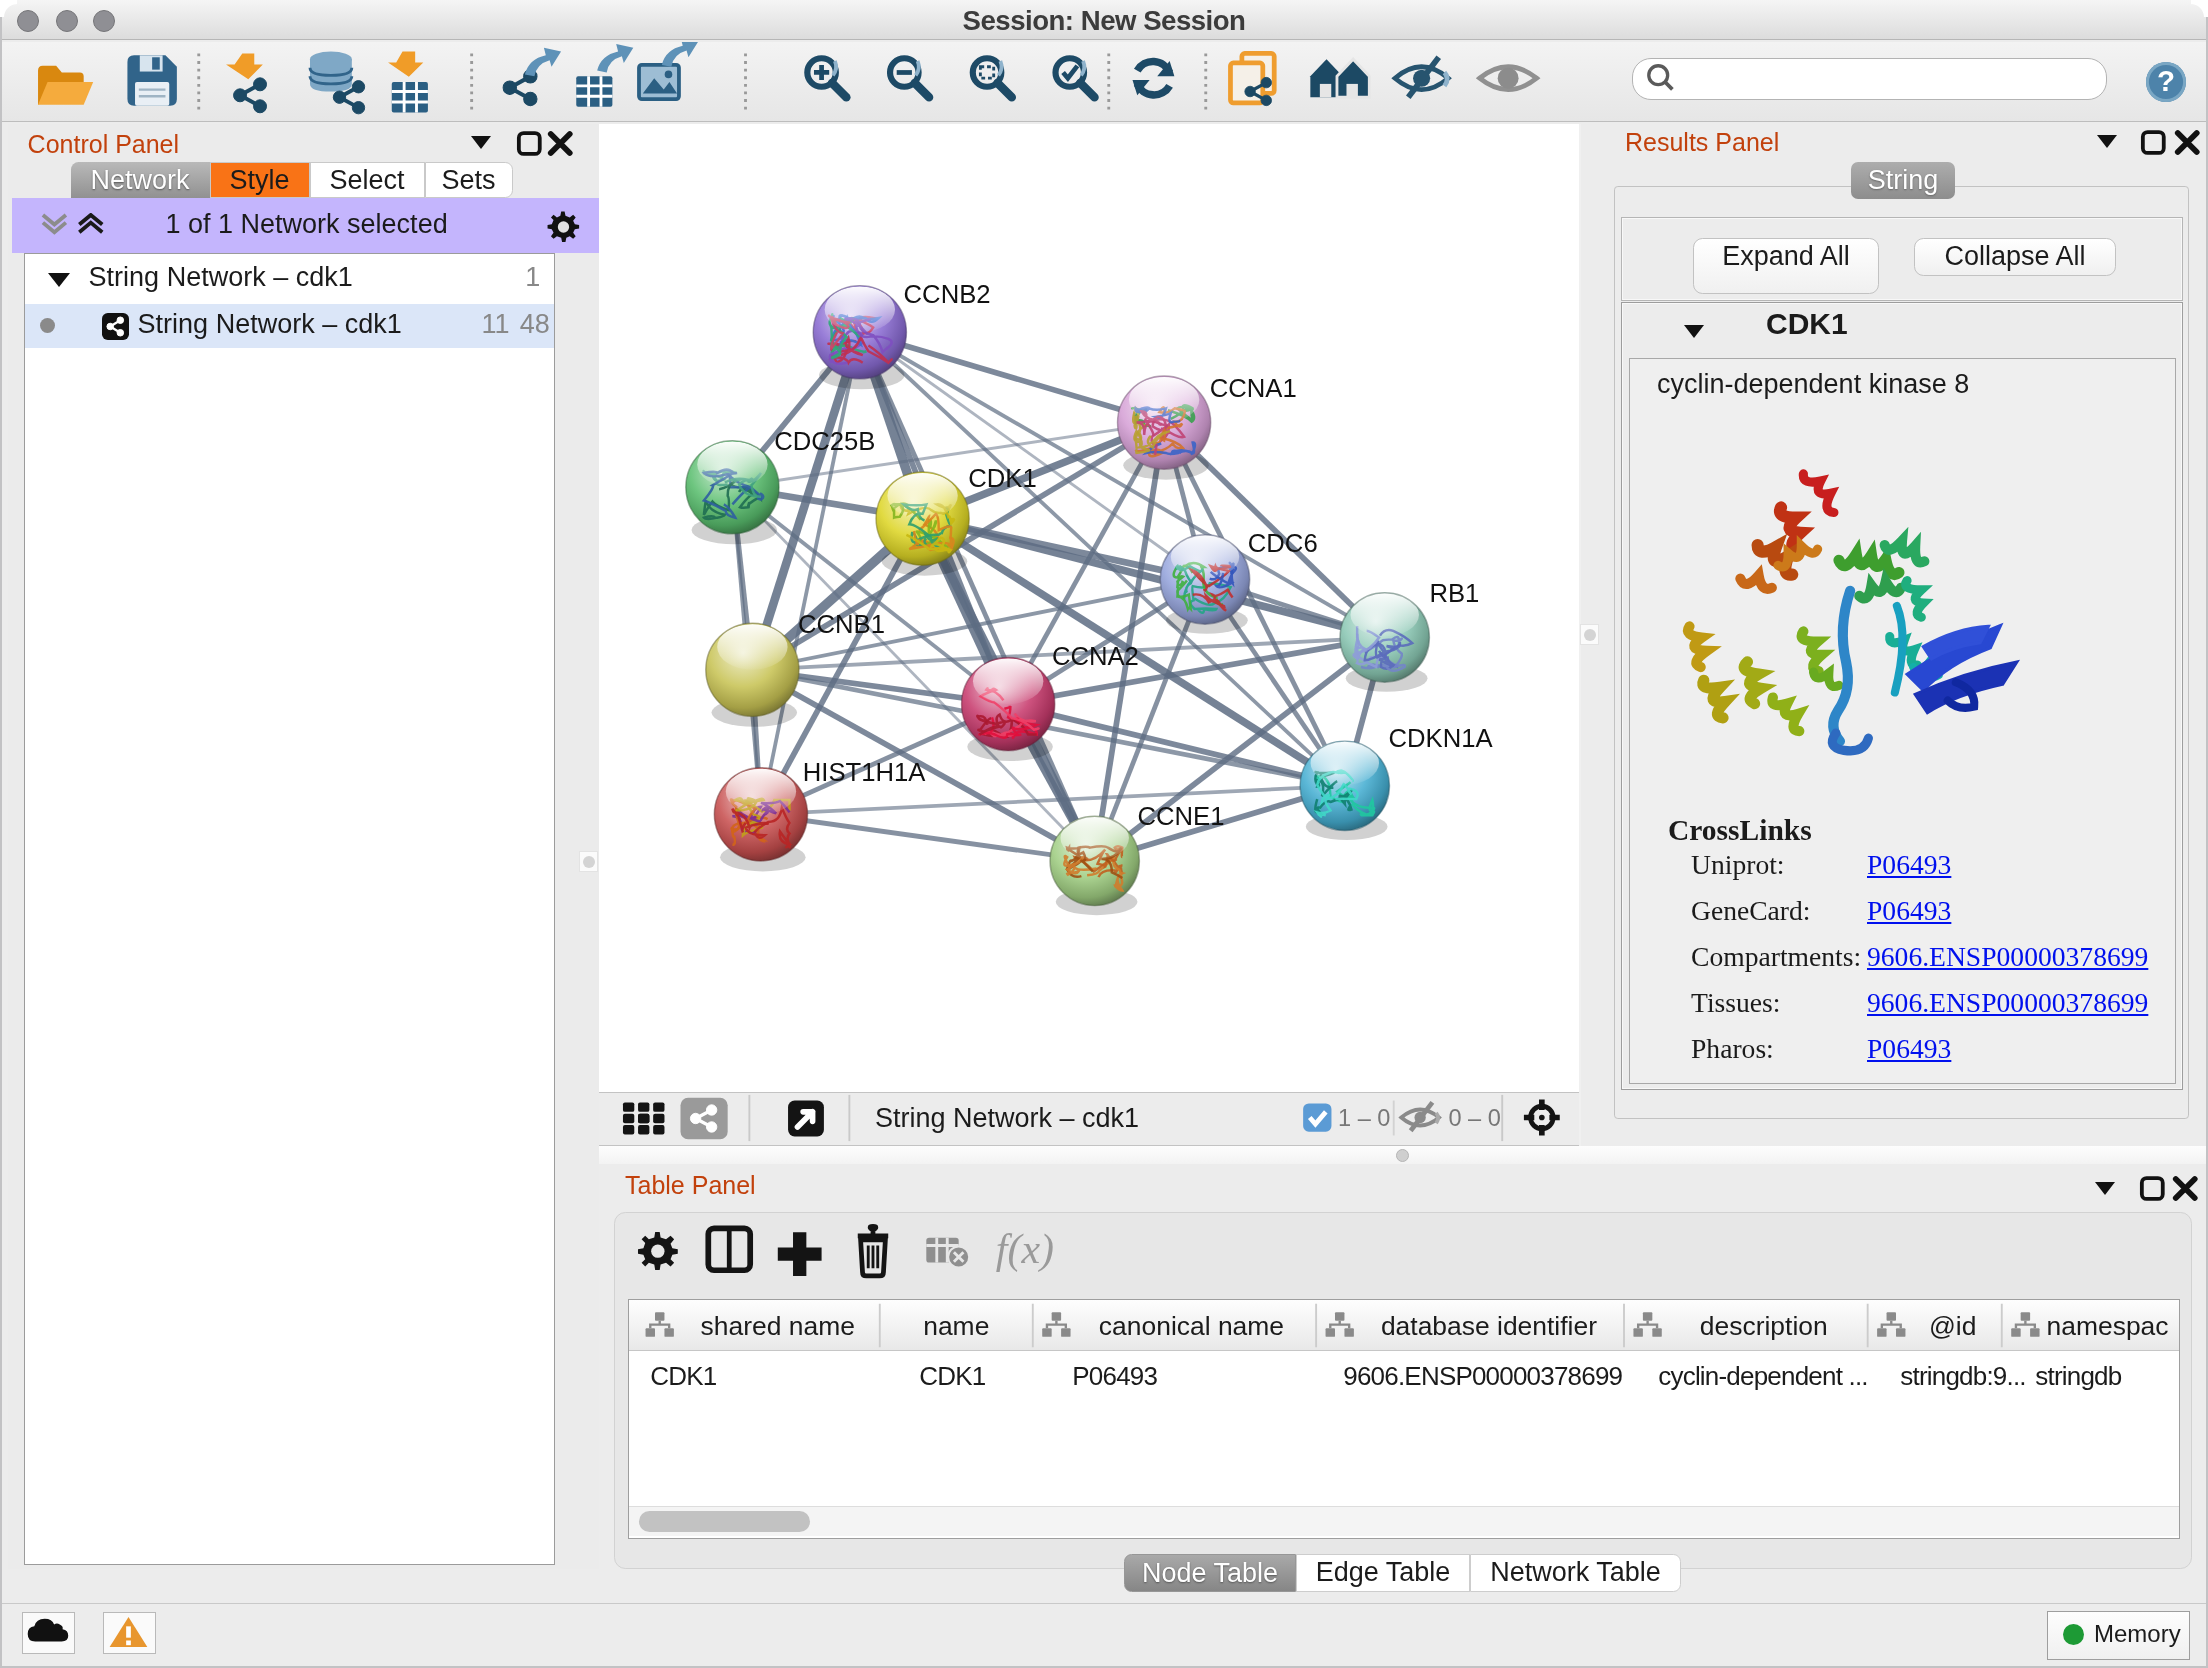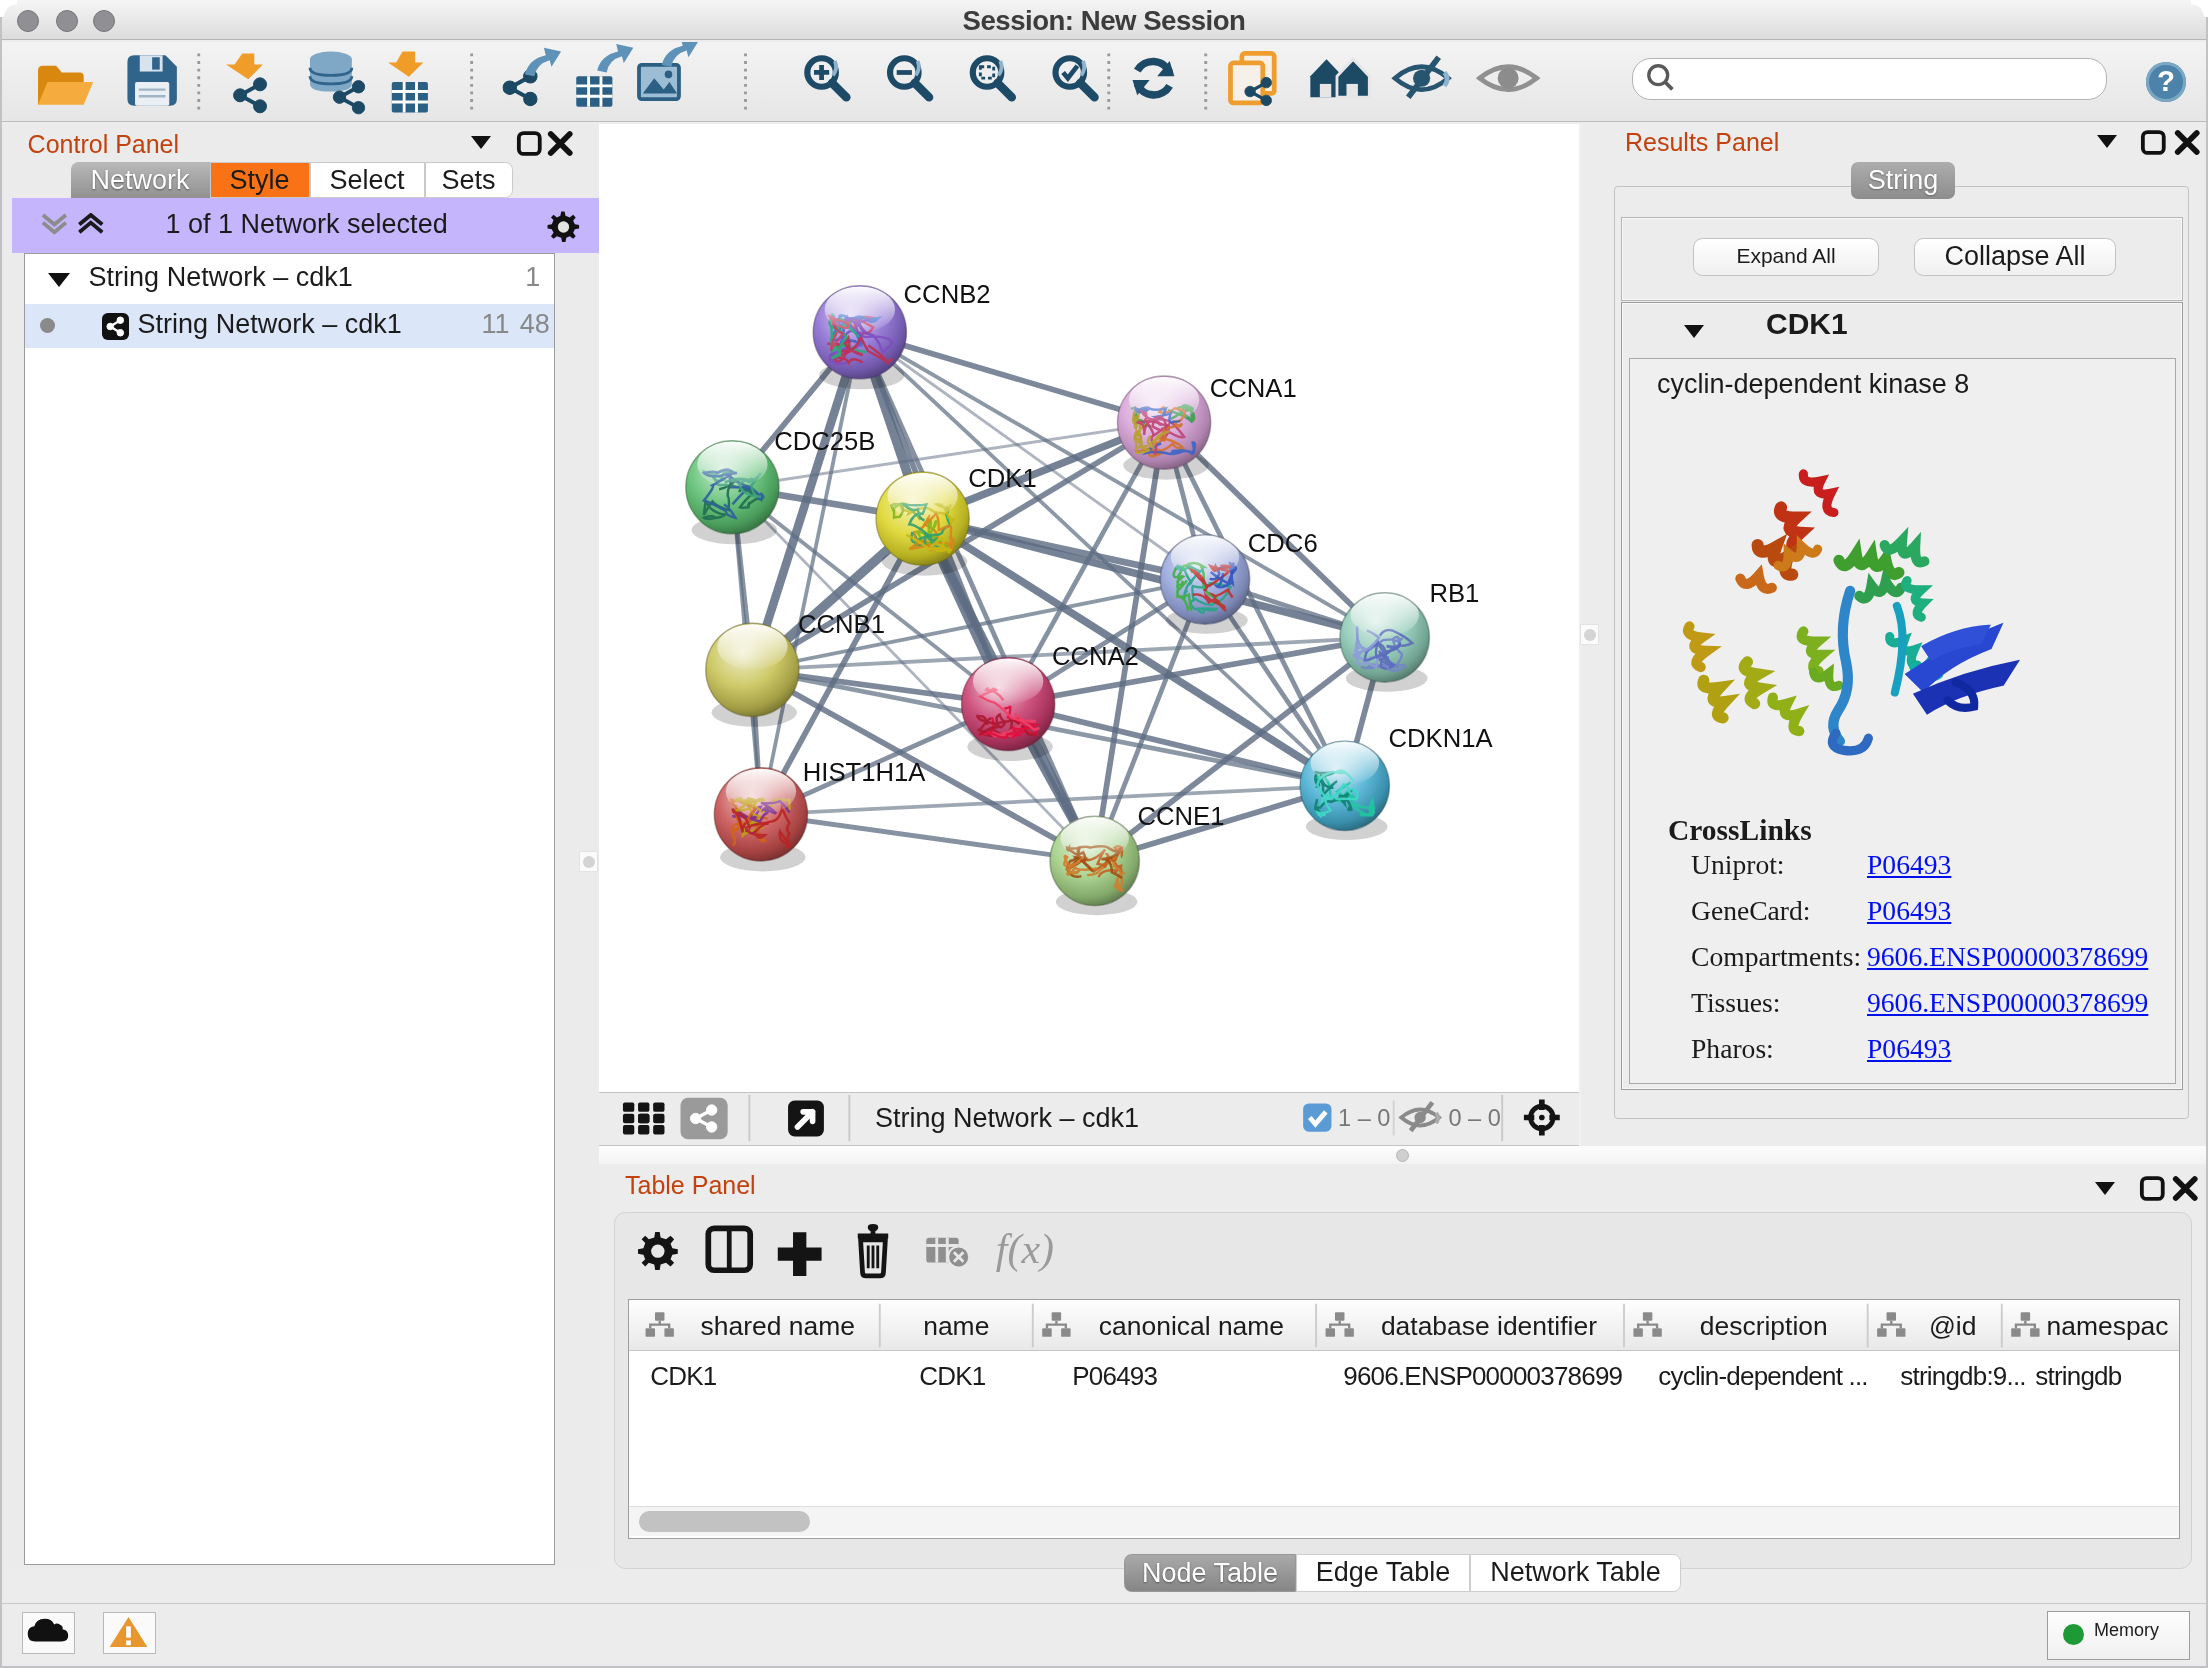--- a/index.html
+++ b/index.html
@@ -589,21 +589,21 @@
   <svg style="position:absolute;left:559px;top:4.8px" width="28.5" height="27" viewBox="0 0 30 28">
       <rect x="3" y="3" width="22" height="22" rx="5" fill="none" stroke="#111" stroke-width="4"></rect>
     </svg>
   <svg style="position:absolute;left:592px;top:4.8px" width="28.5" height="27" viewBox="0 0 30 28">
       <path d="M5 4 L25 24 M25 4 L5 24" stroke="#111" stroke-width="6" stroke-linecap="round"></path>
     </svg>
   <div style="position:absolute;left:33px;top:62px;width:575px;height:933px;border:1.9px solid #c2c2c2;border-radius:3.8px;"></div>
   <div style="position:absolute;left:270px;top:38px;width:104px;height:37px;background:linear-gradient(#adadad,#8d8d8d);border-radius:7px;color:#fff;font-size:27px;text-align:center;line-height:37px;text-shadow:0 1px 1.9px #666;">String</div>
 
   <div style="position:absolute;left:40px;top:93px;width:562px;height:84px;border:1.9px solid #b5b5b5;box-shadow:inset 0 0 0 1px #f8f8f8;"></div>
-  <div style="position:absolute;left:112px;top:114px;width:186px;height:38px;background:linear-gradient(#ffffff,#f0f0f0);border:1.9px solid #c2c2c2;border-radius:9.5px;font-size:21px;text-align:center;line-height:34px;">Expand All</div>
+  <div style="position:absolute;left:112px;top:114px;width:186px;height:56px;background:linear-gradient(#ffffff,#f0f0f0);border:1.9px solid #c2c2c2;border-radius:9.5px;font-size:27px;text-align:center;line-height:34px;">Expand All</div>
   <div style="position:absolute;left:333px;top:114px;width:202px;height:38px;background:linear-gradient(#ffffff,#f0f0f0);border:1.9px solid #c2c2c2;border-radius:9.5px;font-size:27px;text-align:center;line-height:34px;">Collapse All</div>
 
   <div style="position:absolute;left:40px;top:178px;width:562px;height:788px;border:1.9px solid #9d9d9d;box-shadow:inset 0 0 0 1px #f8f8f8;"></div>
   <div style="position:absolute;left:103px;top:201px;width:0;height:0;border-left:10.5px solid transparent;border-right:10.5px solid transparent;border-top:13.3px solid #111;"></div>
   <div style="position:absolute;left:185px;top:183px;font-size:30px;font-weight:bold;">CDK1</div>
   <div style="position:absolute;left:48px;top:234px;width:547px;height:726px;border:1.9px solid #a8a8a8;background:#efefef;">
      <div style="position:absolute;left:27px;top:9.5px;font-size:27px;">cyclin-dependent kinase 8</div>
      <svg style="position:absolute;left:19px;top:67px" width="399" height="333" viewBox="0 0 420 350">
         <g transform="translate(2,2) scale(1.07)">
           <g>
@@ -739,21 +739,21 @@
   </div>
   <div style="position:absolute;left:103px;top:7.6px;width:53px;height:42px;background:#fafafa;border:1.9px solid #b9b9b9;">
     <svg width="49" height="38" viewBox="0 0 52 40">
         <path d="M26 4 L46 36 L6 36 Z" fill="#e8962e"></path>
         <rect x="23.5" y="14" width="5" height="12" fill="#fff"></rect>
         <rect x="23.5" y="29" width="5" height="5" fill="#fff"></rect>
       </svg>
   </div>
   <div style="position:absolute;left:2047px;top:6.7px;width:143px;height:49px;background:linear-gradient(#fdfdfd,#f0f0f0);border:1.9px solid #9e9e9e;">
     <div style="position:absolute;left:15px;top:12.4px;width:21px;height:21px;border-radius:50%;background:#1d9a35;"></div>
-    <div style="position:absolute;left:46px;top:8.6px;font-size:18px;">Memory</div>
+    <div style="position:absolute;left:46px;top:8.6px;font-size:24px;">Memory</div>
   </div>
 </div>
 <div style="position:absolute;left:0;top:0;width:17px;height:17px;background:radial-gradient(circle at 100% 100%, rgba(255,255,255,0) 12.4px, #fff 13.3px);z-index:60;"></div>
 <div style="position:absolute;right:0;top:0;width:17px;height:17px;background:radial-gradient(circle at 0% 100%, rgba(255,255,255,0) 12.4px, #fff 13.3px);z-index:60;"></div>
 <div style="position:absolute;left:0;top:0;width:1.9px;height:1668px;background:#c2c2c4;z-index:55;"></div>
 <div style="position:absolute;right:0;top:0;width:1.9px;height:1668px;background:#c2c2c4;z-index:55;"></div>
 <div style="position:absolute;left:0;top:1666px;width:2208px;height:1.9px;background:#c2c2c4;z-index:55;"></div>
 
 
 </body></html>

